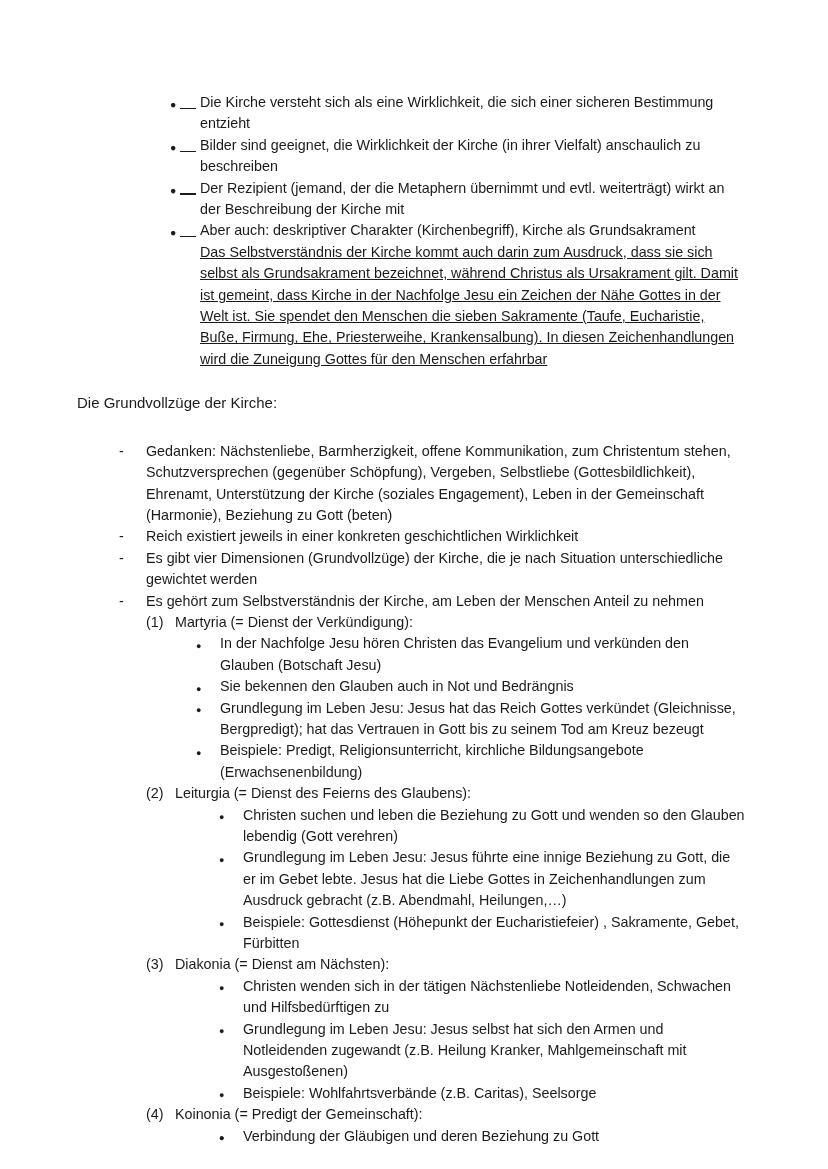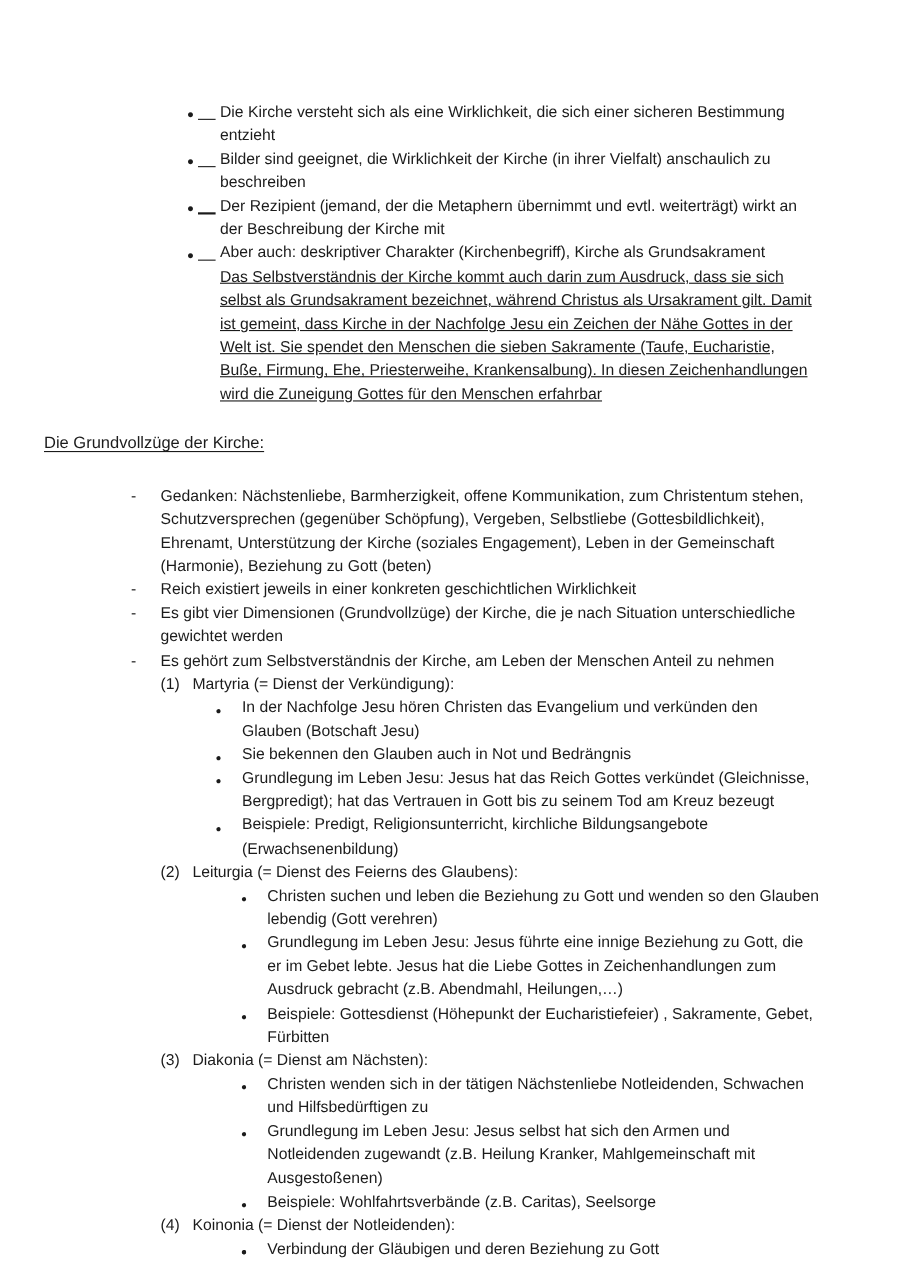--- a/index.html
+++ b/index.html
@@ -41,24 +41,23 @@
     font-size: 10.5px;
   }
   .intro-item .tab-line {
     position: absolute; left: 10px; bottom: 4px;
     width: 16px; height: 1.3px;
     background: #1b1b1b;
   }
   .continuation { margin-left: 200px; }
 
   .heading {
-    margin: 22px 0 27px 40px;
+    margin: 22px 0 27px 77px;
     font-size: 15px;
     font-weight: 400;
-    text-decoration: underline;
     text-underline-offset: 3px;
   }
 
   .dash-item { position: relative; margin-left: 146px; }
   .dash-item > .marker { position: absolute; left: -27px; top: 0; }
 
   .numbered-head { position: relative; margin-left: 175px; }
   .numbered-head .num { position: absolute; left: -29px; top: 0; }
 
   .sub-item { position: relative; }
@@ -191,21 +190,21 @@
         <li class="sub-item">
           <span class="marker">●</span>
           <span class="item-text">Beispiele: Wohlfahrtsverbände (z.B. Caritas), Seelsorge</span>
         </li>
       </ul>
     </div>
 
     <div class="numbered">
       <div class="numbered-head">
         <span class="num">(4)</span>
-        <span class="section-title-text">Koinonia (= Dienst der Notleidenden):</span>
+        <span class="section-title-text">Koinonia (= Predigt der Gemeinschaft):</span>
       </div>
       <ul class="sub-level-2">
         <li class="sub-item">
           <span class="marker">●</span>
         </li>
         <li class="sub-item">
           <span class="marker">●</span>
           <span class="item-text">Verbindung der Gläubigen und deren Beziehung zu Gott</span>
         </li>
       </ul>

